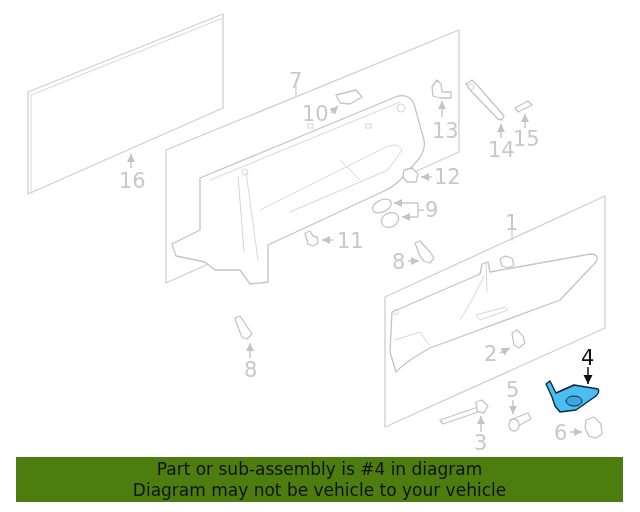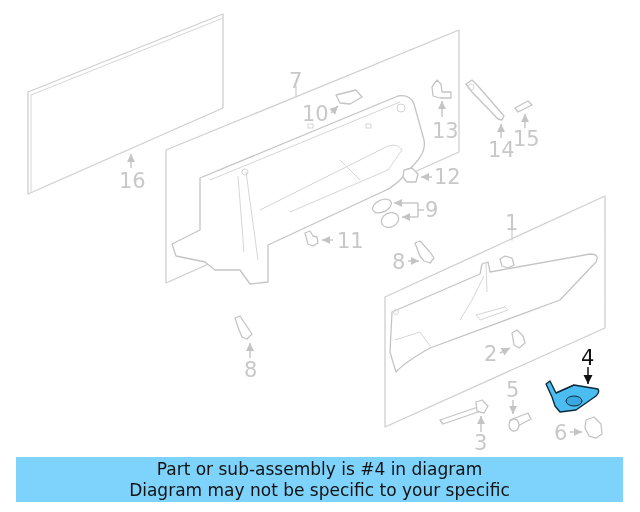--- a/index.html
+++ b/index.html
@@ -8,21 +8,21 @@
   .callout { font-family: "DejaVu Sans", sans-serif; font-size: 21px; fill: #c8c8c8; }
   .callout-hl { font-family: "DejaVu Sans", sans-serif; font-size: 21px; fill: #111111; }
   .ln { fill: none; stroke: #cfcfcf; stroke-width: 1.3; stroke-linejoin: round; stroke-linecap: round; }
   .ln-thin { fill: none; stroke: #d6d6d6; stroke-width: 1; }
   .part { fill: #ffffff; stroke: #c4c4c4; stroke-width: 1.3; stroke-linejoin: round; }
   .hl-part { fill: #4bbdf0; stroke: #0d2a3a; stroke-width: 1.4; stroke-linejoin: round; }
   .arrow { stroke: #c4c4c4; stroke-width: 1.4; fill: none; }
   .arrow-hl { stroke: #111; stroke-width: 1.5; fill: none; }
   #banner {
     position: absolute; left: 16px; top: 457px; width: 607px; height: 45px;
-    background: #7dd3fc; color: #111111; text-align: center;
+    background: #4d7c0f; color: #111111; text-align: center;
     font-family: "DejaVu Sans", sans-serif; font-size: 17px; line-height: 21px;
     padding-top: 2px; box-sizing: border-box;
   }
   #banner div { white-space: nowrap; }
 </style>
 </head>
 <body>
 
 <svg id="diagram" viewBox="0 0 640 512" xmlns="http://www.w3.org/2000/svg">
   <defs>
@@ -164,14 +164,14 @@
     <path class="hl-part" d="M546,384 L550,381 L556,393 L574,385 L598,389 Q600,392 596,396 L576,410 L560,412 L555,406 L552,397 Z"></path>
     <ellipse cx="574" cy="401" rx="8" ry="5" fill="#3aa8e0" stroke="#0d2a3a" stroke-width="1"></ellipse>
     <path d="M556,393 L574,385" stroke="#0d2a3a" stroke-width="1" fill="none"></path>
     <line class="arrow-hl" x1="588" y1="367" x2="588" y2="384" marker-end="url(#ahk)"></line>
     <text class="callout-hl" x="581" y="365">4</text>
   </g>
 </svg>
 
 <div id="banner">
   <div>Part or sub-assembly is #4 in diagram</div>
-  <div>Diagram may not be specific to your specific</div>
+  <div>Diagram may not be vehicle to your vehicle</div>
 </div>
 
 </body></html>

